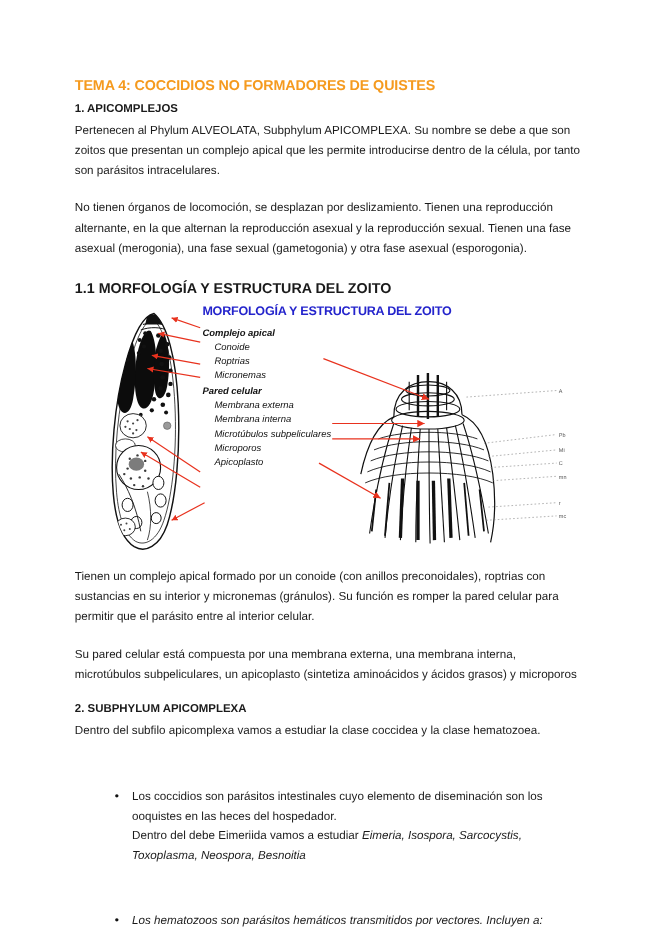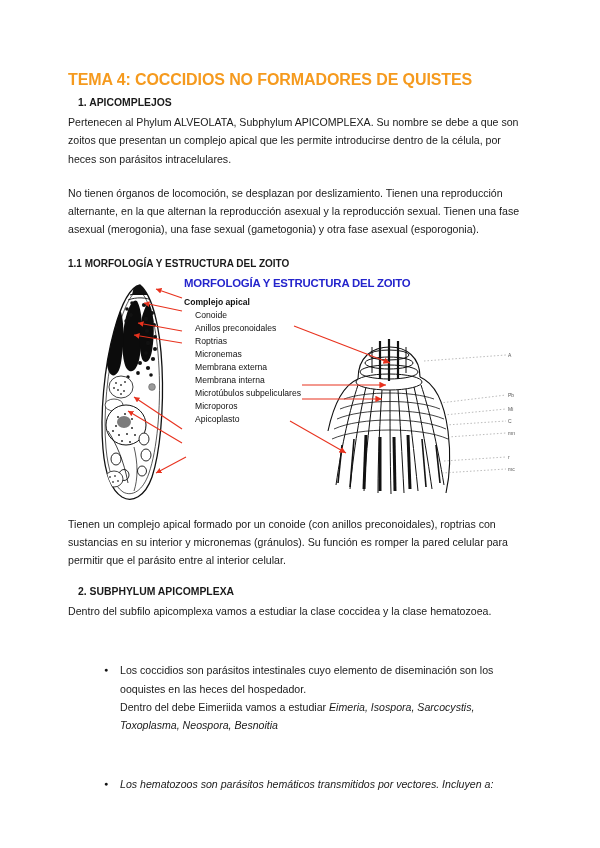--- a/index.html
+++ b/index.html
@@ -24,45 +24,45 @@
   }
   .content {
     position: absolute;
     left: 68px;
     top: 70px;
     width: 464px;
   }
 
   .doc-title {
     color: #F59A1E;
-    font-size: 16px;
+    font-size: 13px;
     font-weight: bold;
     letter-spacing: -0.1px;
     margin: 0 0 7px 0;
     line-height: 1.2;
   }
   .section-head {
     font-size: 10.4px;
     font-weight: bold;
-    margin: 0 0 3px 10px;
+    margin: 0 0 3px 0;
     line-height: 1.35;
   }
   .section-head.spaced { margin-top: 16px; }
 
   p.body-text {
     font-size: 10.6px;
     line-height: 1.72;
     margin: 0 0 0 0;
     text-align: left;
   }
   p.body-text + p.body-text { margin-top: 16px; }
   p.gap { margin-top: 16px; }
 
   .subhead {
-    font-size: 10px;
+    font-size: 13px;
     font-weight: bold;
     margin: 18px 0 6px 0;
     line-height: 1.4;
   }
 
   
   .figure {
     position: relative;
     width: 440px;
     height: 228px;
@@ -82,20 +82,21 @@
     position: absolute;
     left: 90px;
     top: 19px;
     width: 175px;
   }
   .lbl {
     font-size: 8.6px;
     line-height: 13.1px;
     color: #111;
     white-space: nowrap;
+    font-style: italic;
   }
   .lbl.hdr { font-weight: bold; }
   .lbl.sub { padding-left: 11px; }
 
   
   .zoite {
     position: absolute;
     left: 0px;
     top: 6px;
     width: 86px;
@@ -146,35 +147,35 @@
 </head>
 <body>
 
 <div class="page">
  <div class="content">
 
   <h1 class="doc-title">TEMA 4: COCCIDIOS NO FORMADORES DE QUISTES</h1>
 
   <div class="section-head">1. APICOMPLEJOS</div>
 
-  <p class="body-text">Pertenecen al Phylum ALVEOLATA, Subphylum APICOMPLEXA. Su nombre se debe a que son zoitos que presentan un complejo apical que les permite introducirse dentro de la célula, por heces son parásitos intracelulares.</p>
+  <p class="body-text">Pertenecen al Phylum ALVEOLATA, Subphylum APICOMPLEXA. Su nombre se debe a que son zoitos que presentan un complejo apical que les permite introducirse dentro de la célula, por tanto son parásitos intracelulares.</p>
   <p class="body-text">No tienen órganos de locomoción, se desplazan por deslizamiento. Tienen una reproducción alternante, en la que alternan la reproducción asexual y la reproducción sexual. Tienen una fase asexual (merogonia), una fase sexual (gametogonia) y otra fase asexual (esporogonia).</p>
 
   <div class="subhead">1.1 MORFOLOGÍA Y ESTRUCTURA DEL ZOITO</div>
 
   <div class="figure">
 
     <div class="fig-title">MORFOLOGÍA Y ESTRUCTURA DEL ZOITO</div>
 
     <div class="fig-labels">
       <div class="lbl hdr">Complejo apical</div>
       <div class="lbl sub">Conoide</div>
-      <div class="lbl sub">Anillos preconoidales</div>
       <div class="lbl sub">Roptrias</div>
       <div class="lbl sub">Micronemas</div>
+      <div class="lbl hdr">Pared celular</div>
       <div class="lbl sub">Membrana externa</div>
       <div class="lbl sub">Membrana interna</div>
       <div class="lbl sub">Microtúbulos subpeliculares</div>
       <div class="lbl sub">Microporos</div>
       <div class="lbl sub">Apicoplasto</div>
     </div>
 
     <svg class="zoite" viewBox="0 0 86 222">
       <defs>
         <clipPath id="cellclip">
@@ -379,20 +380,21 @@
         <line x1="208" y1="122" x2="288" y2="122" marker-end="url(#ah)"></line>
 
         <line x1="196" y1="144" x2="252" y2="176" marker-end="url(#ah)"></line>
 
         <line x1="92" y1="180" x2="62" y2="196" marker-end="url(#ah2)"></line>
       </g>
     </svg>
   </div>
 
   <p class="body-text">Tienen un complejo apical formado por un conoide (con anillos preconoidales), roptrias con sustancias en su interior y micronemas (gránulos). Su función es romper la pared celular para permitir que el parásito entre al interior celular.</p>
+  <p class="body-text gap">Su pared celular está compuesta por una membrana externa, una membrana interna, microtúbulos subpeliculares, un apicoplasto (sintetiza aminoácidos y ácidos grasos) y microporos</p>
 
   <div class="section-head spaced">2. SUBPHYLUM APICOMPLEXA</div>
   <p class="body-text">Dentro del subfilo apicomplexa vamos a estudiar la clase coccidea y la clase hematozoea.</p>
 
   <ul class="bullets">
     <li>
       <span>Los coccidios son parásitos intestinales cuyo elemento de diseminación son los ooquistes en las heces del hospedador.</span>
       <br>
       <span>Dentro del debe Eimeriida vamos a estudiar </span><span class="it">Eimeria, Isospora, Sarcocystis, Toxoplasma, Neospora, Besnoitia</span>
     </li>

